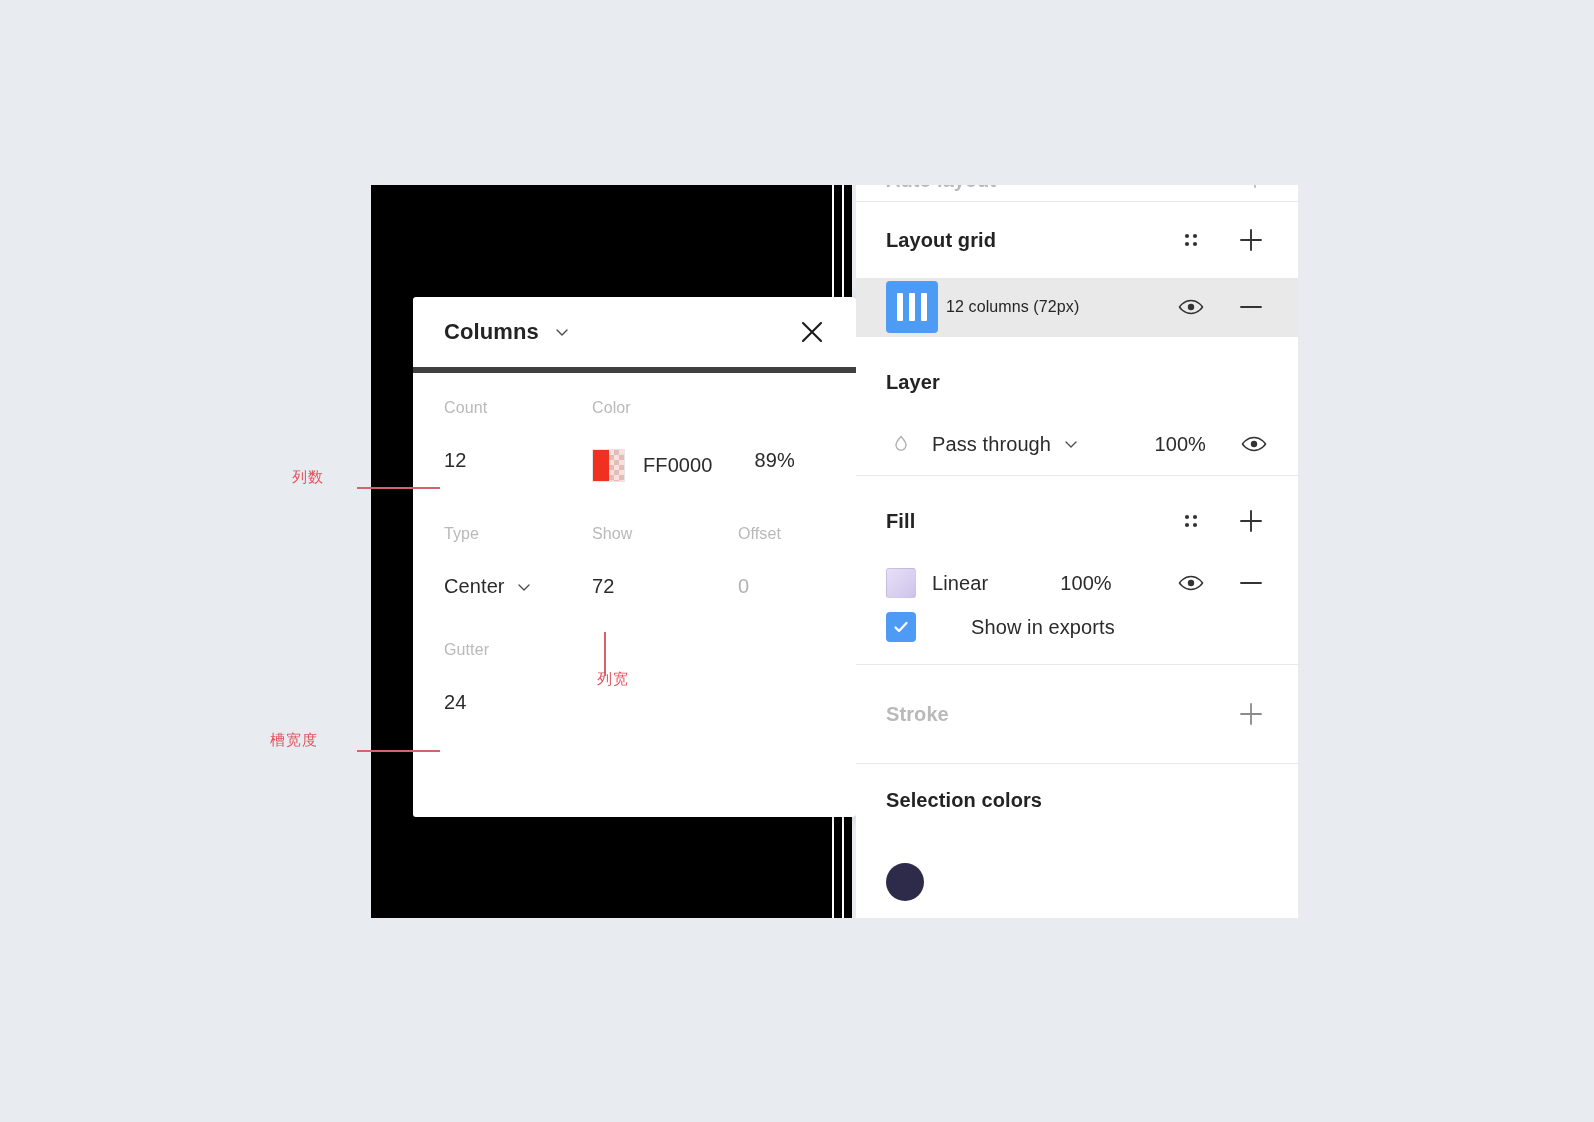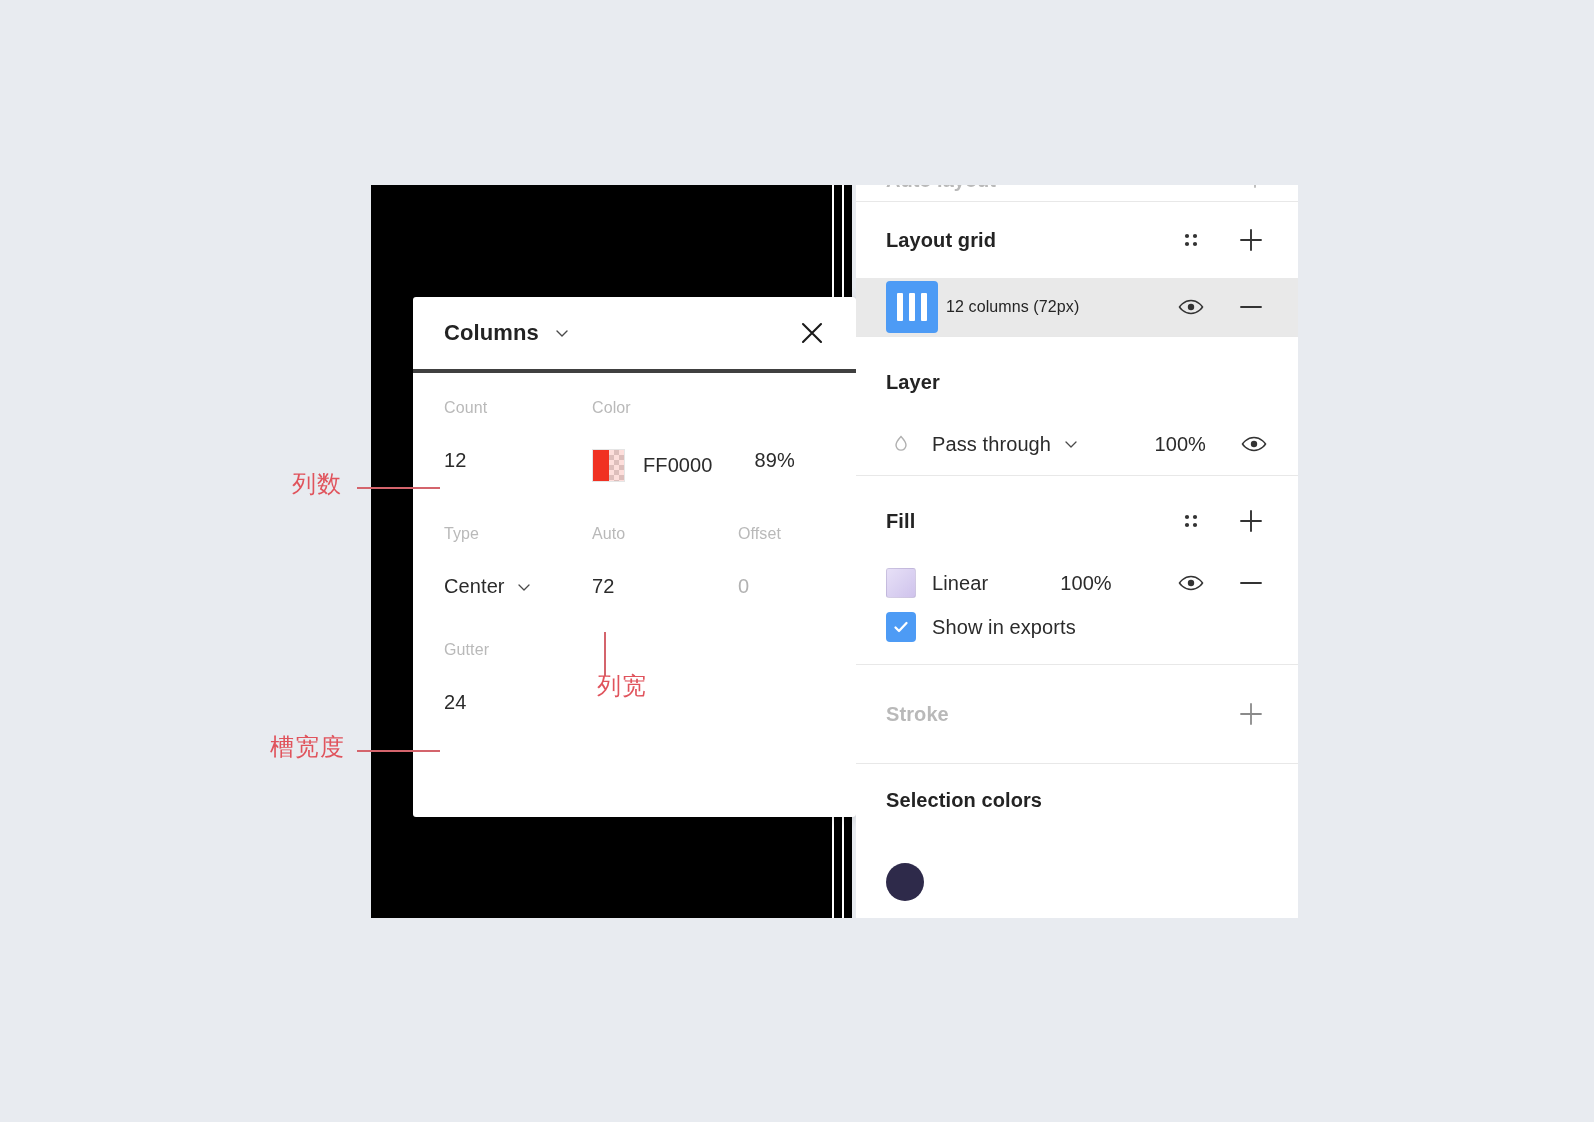--- a/index.html
+++ b/index.html
@@ -48,21 +48,21 @@
     height: 520px;
     background: #ffffff;
     border-radius: 3px;
     box-shadow: 0 2px 14px rgba(0,0,0,0.14), 0 0 1px rgba(0,0,0,0.20);
   }
   .dialog-header {
     height: 76px;
     display: flex;
     align-items: center;
     padding: 0 26px 0 31px;
-    border-bottom: 4px solid #404040;
+    border-bottom: 6px solid #404040;
     box-sizing: border-box;
   }
   .dialog-title {
     font-size: 22px;
     font-weight: bold;
     color: #232323;
     letter-spacing: 0.1px;
   }
   .title-chevron {
     margin-left: 13px;
@@ -322,20 +322,21 @@
   .fill-actions {
     margin-left: auto;
     display: flex;
     align-items: center;
     gap: 26px;
   }
   .exports-row {
     display: flex;
     align-items: center;
     padding: 0 30px 22px 30px;
+    gap: 39px;
   }
   .checkbox {
     width: 30px;
     height: 30px;
     flex: 0 0 30px;
     border-radius: 4px;
     background: #4d9bf5;
     display: flex;
     align-items: center;
     justify-content: center;
@@ -362,21 +363,21 @@
     height: 38px;
     flex: 0 0 38px;
     border-radius: 50%;
     background: #2e2a4a;
   }
 
   
   .anno-text {
     position: absolute;
     color: #e0535c;
-    font-size: 24px;
+    font-size: 15px;
     letter-spacing: 1px;
     white-space: nowrap;
   }
   .anno-line-h {
     position: absolute;
     height: 2px;
     background: #d4646c;
   }
   .anno-line-v {
     position: absolute;
@@ -435,21 +436,21 @@
               <span class="sw-alpha-tint" id="sw-tint" style="background: rgb(240, 49, 34); opacity: 0.16;"></span>
             </span>
           </span>
           <span class="hex-text">FF0000</span>
         </div>
         <div class="field-value" style="margin-left:42px">89%</div>
       </div>
 
       <div class="field-row label-row">
         <div class="field-label col-a">Type</div>
-        <div class="field-label col-b">Auto</div>
+        <div class="field-label col-b">Show</div>
         <div class="field-label col-c">Offset</div>
       </div>
 
       <div class="field-row value-row">
         <div class="field-value col-a">
           <span>Center</span>
           <span class="value-chevron">
             <svg width="18" height="18" viewBox="0 0 18 18" fill="none">
               <path d="M4 7l5 5 5-5" stroke="#4a4a4a" stroke-width="1.3" stroke-linecap="round" stroke-linejoin="round"></path>
             </svg>

